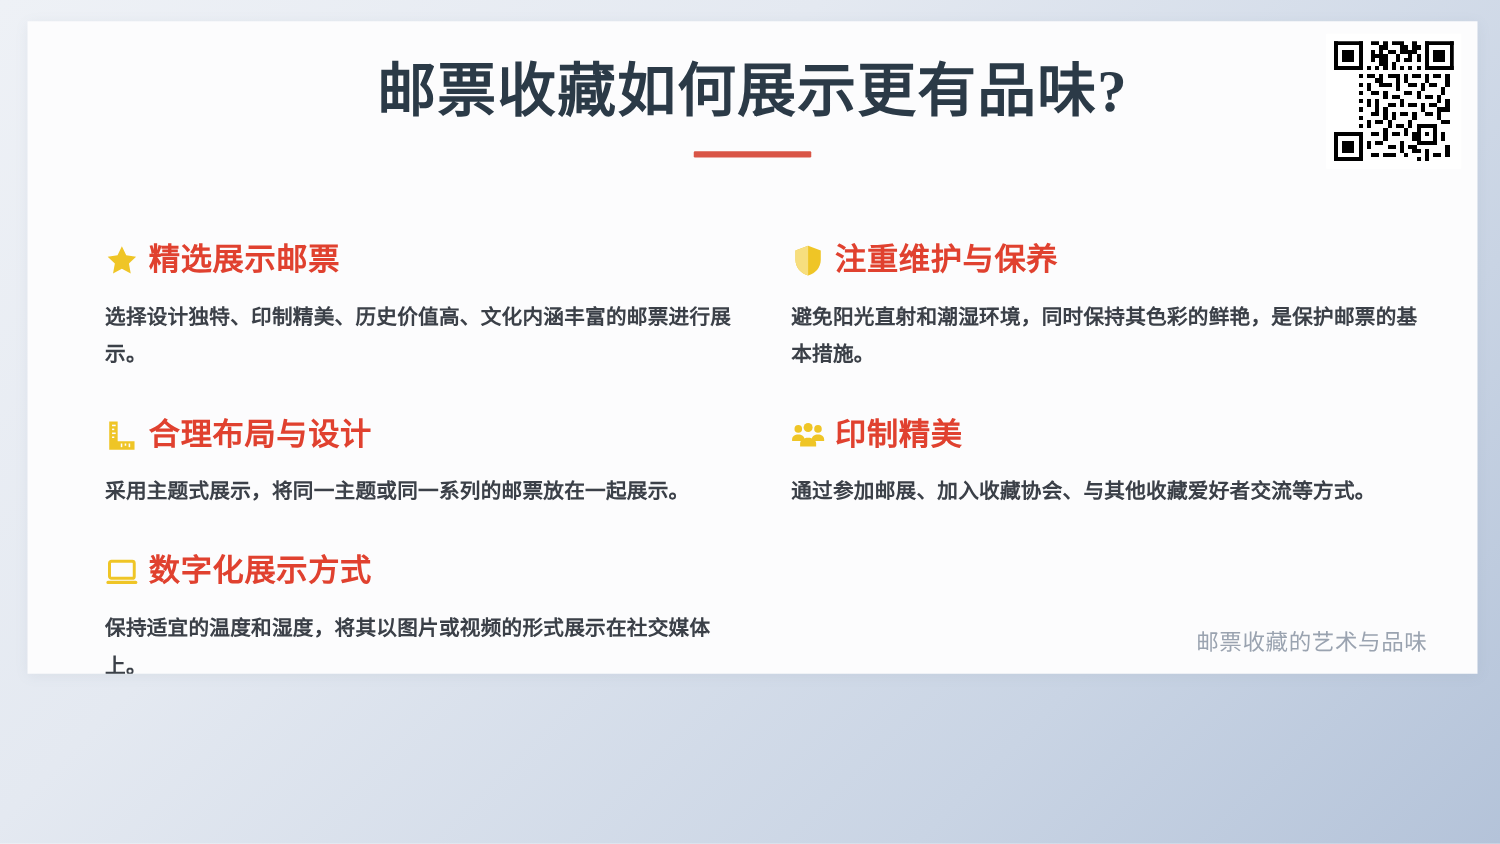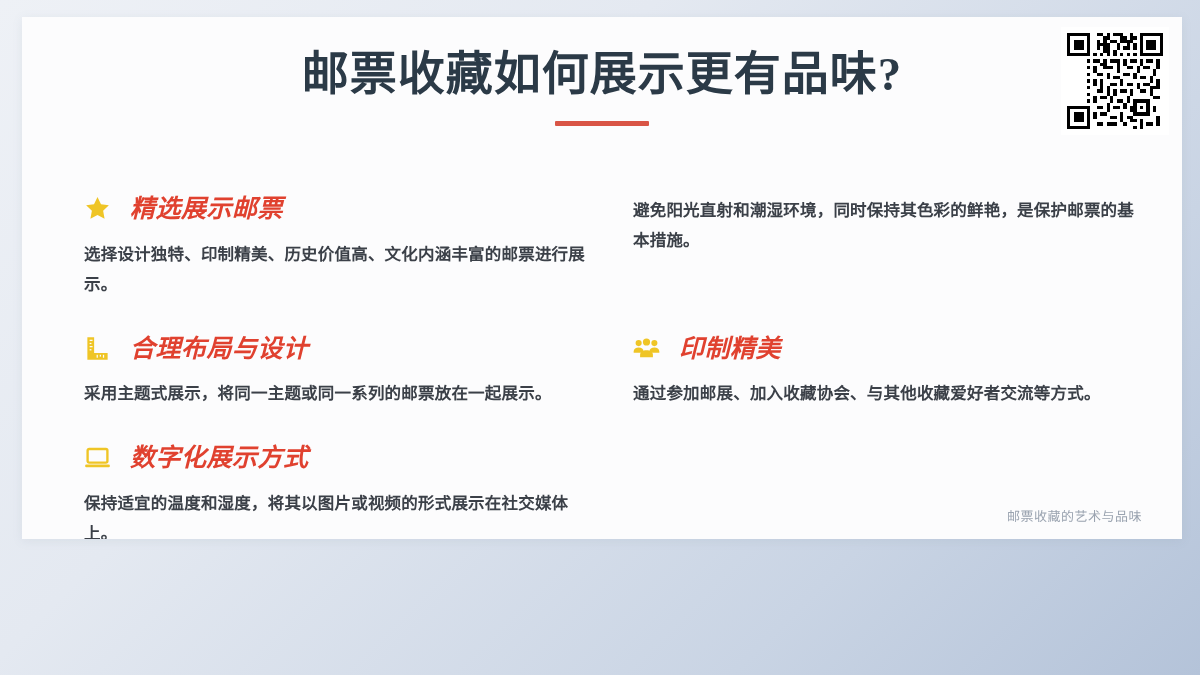--- a/index.html
+++ b/index.html
@@ -80,23 +80,22 @@
     grid-template-columns: 1fr 1fr;
     grid-column-gap: 48px;
     grid-row-gap: 36px;
   }
 
   .feature-item { position: relative; }
 
   .feature-head {
     display: flex;
     align-items: center;
-    gap: 19px;
+    gap: 8px;
     margin-bottom: 16px;
-    font-style: italic;
   }
   .feature-icon {
     width: 27px;
     height: 27px;
     flex: 0 0 27px;
     display: flex;
     align-items: center;
     justify-content: center;
   }
   .feature-icon svg { display: block; width: 27px; height: 27px; }
@@ -118,21 +117,21 @@
     letter-spacing: 0.2px;
     max-width: 508px;
     font-weight: bold;
   }
 
   
   .slide-footer {
     position: absolute;
     right: 40px;
     bottom: 14px;
-    font-size: 13px;
+    font-size: 18px;
     color: #9aa3b0;
     letter-spacing: 0.5px;
   }
 </style>
 </head>
 <body>
 
 <div class="slide-frame">
   <div class="slide-card">
 
@@ -277,20 +276,29 @@
             <svg viewBox="0 0 24 24">
                 <path fill="#efc526" d="M12 1.8l3.1 6.4 7 1-5.1 4.9 1.3 7-6.3-3.3-6.3 3.3 1.3-7L1.9 9.2l7-1z"></path>
               </svg>
           </span>
           <span class="feature-title">精选展示邮票</span>
         </div>
         <div class="feature-body">选择设计独特、印制精美、历史价值高、文化内涵丰富的邮票进行展示。</div>
       </div>
 
       <div class="feature-item">
+        <div class="feature-head">
+          <span class="feature-icon">
+            <svg viewBox="0 0 24 24">
+              <path fill="#efc526" d="M12 1.5l9 3.3v6.5c0 5.3-3.7 9.8-9 11.2-5.3-1.4-9-5.9-9-11.2V4.8z"></path>
+              <path fill="#f7de7e" d="M12 1.5L3 4.8v6.5c0 5.3 3.7 9.8 9 11.2z"></path>
+            </svg>
+          </span>
+          <span class="feature-title">注重维护与保养</span>
+        </div>
         <div class="feature-body">避免阳光直射和潮湿环境，同时保持其色彩的鲜艳，是保护邮票的基本措施。</div>
       </div>
 
       <div class="feature-item">
         <div class="feature-head">
           <span class="feature-icon">
             <svg viewBox="0 0 24 24">
               <path fill="#efc526" d="M3 2h6v14h12v6H3z"></path>
               <g fill="#fcfcfd">
                 <rect x="5" y="4.2" width="2.6" height="1.1"></rect>

